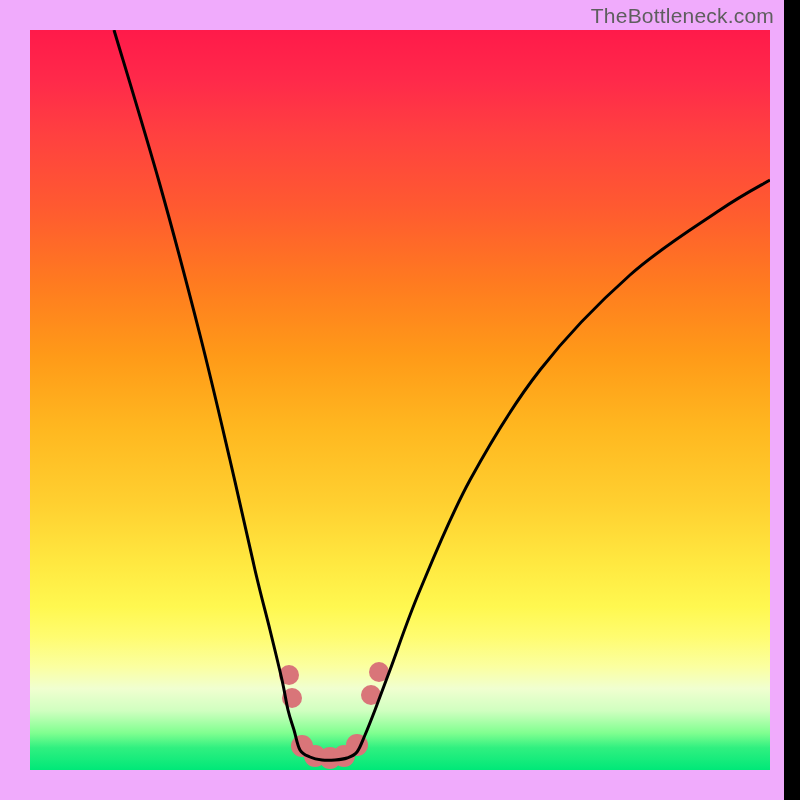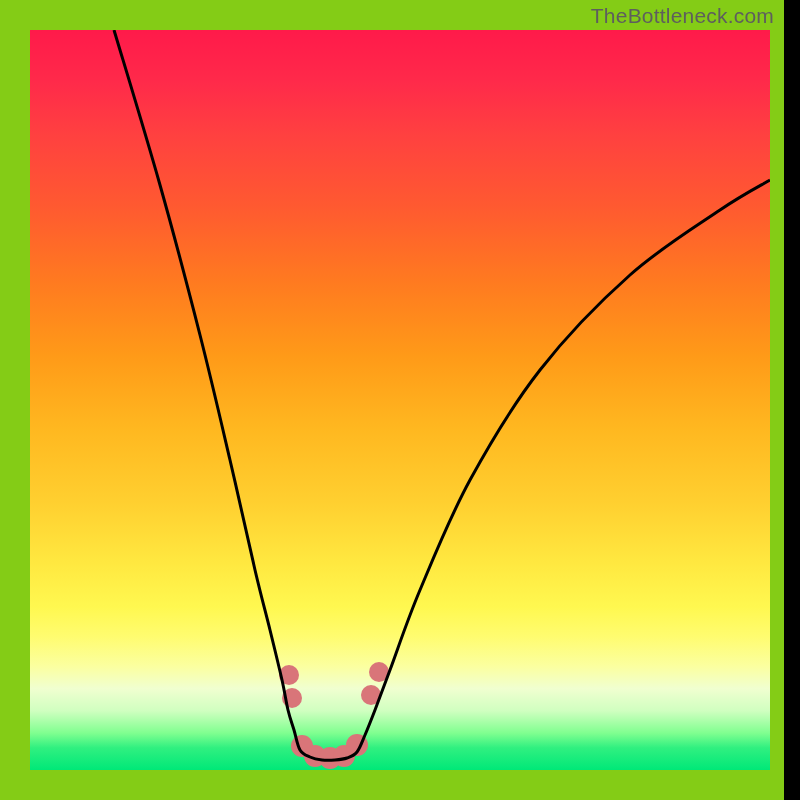--- a/index.html
+++ b/index.html
@@ -9,21 +9,21 @@
     height: 800px;
     background: #000000;
     overflow: hidden;
   }
   .frame {
     position: absolute;
     top: 0;
     left: 0;
     width: 784px;
     height: 800px;
-    background: #84cc16;
+    background: #f0abfc;
   }
   .plot-area {
     position: absolute;
     top: 30px;
     left: 30px;
     width: 740px;
     height: 740px;
     overflow: hidden;
   }
   .gradient-bg {

